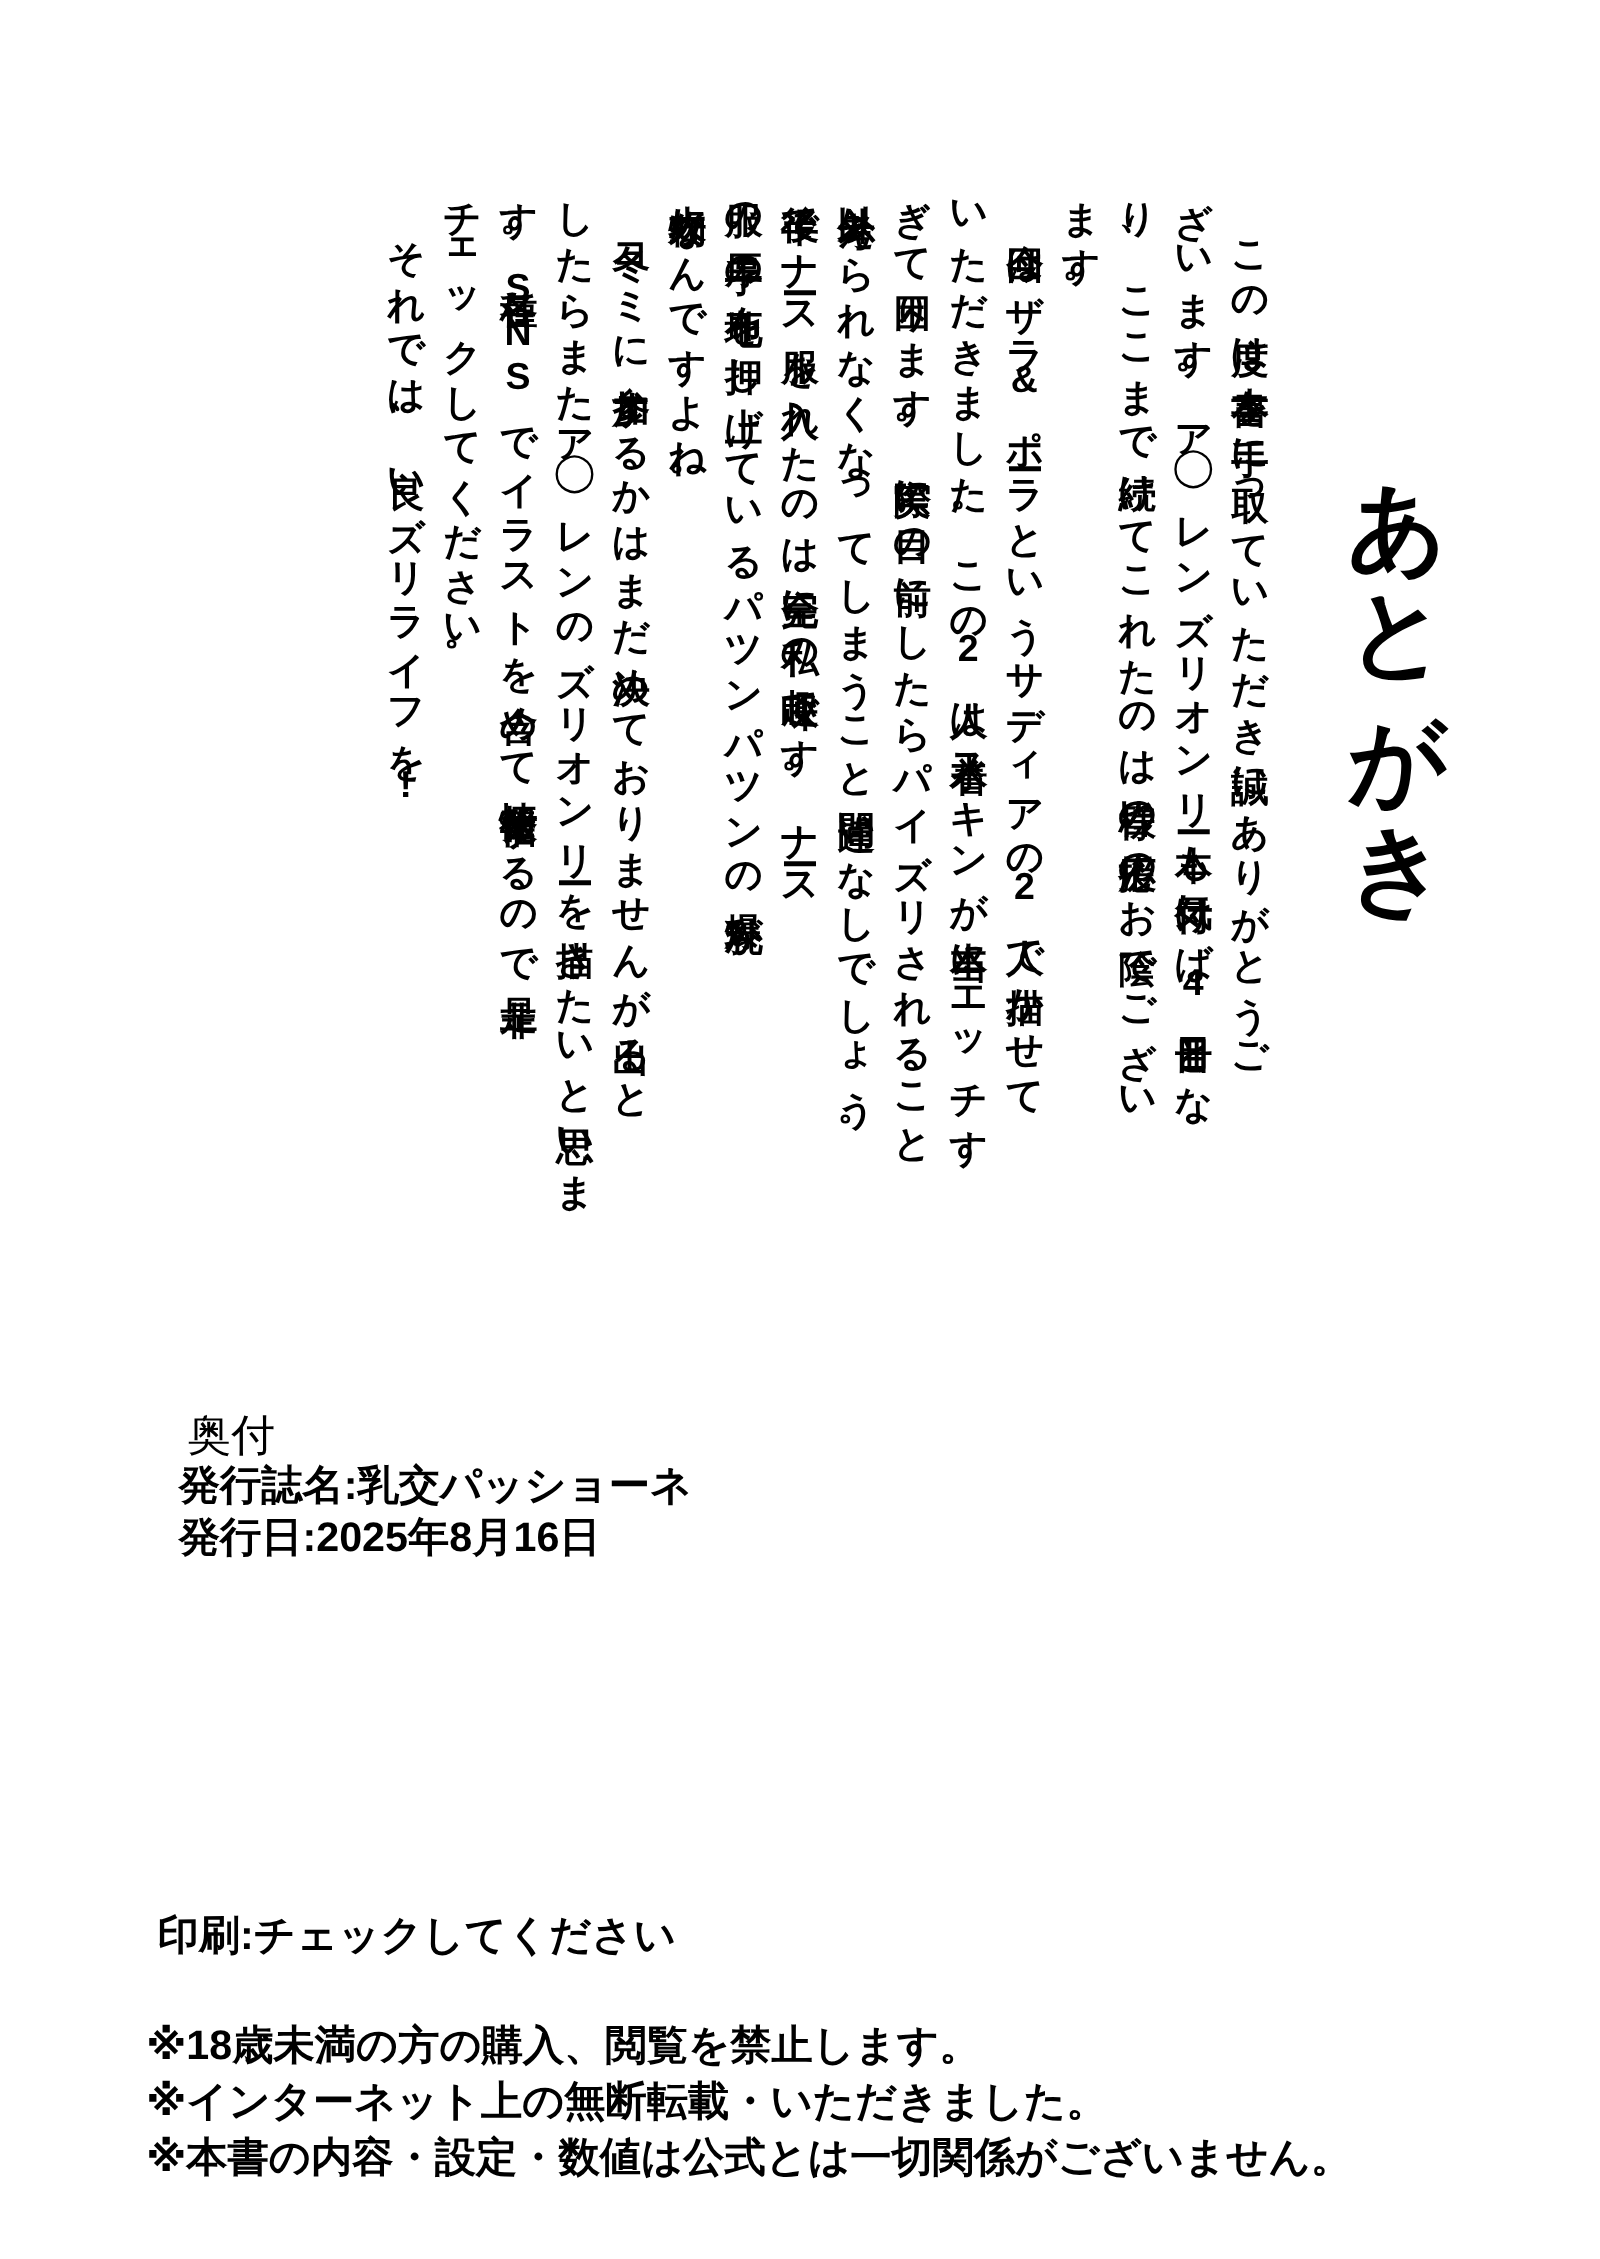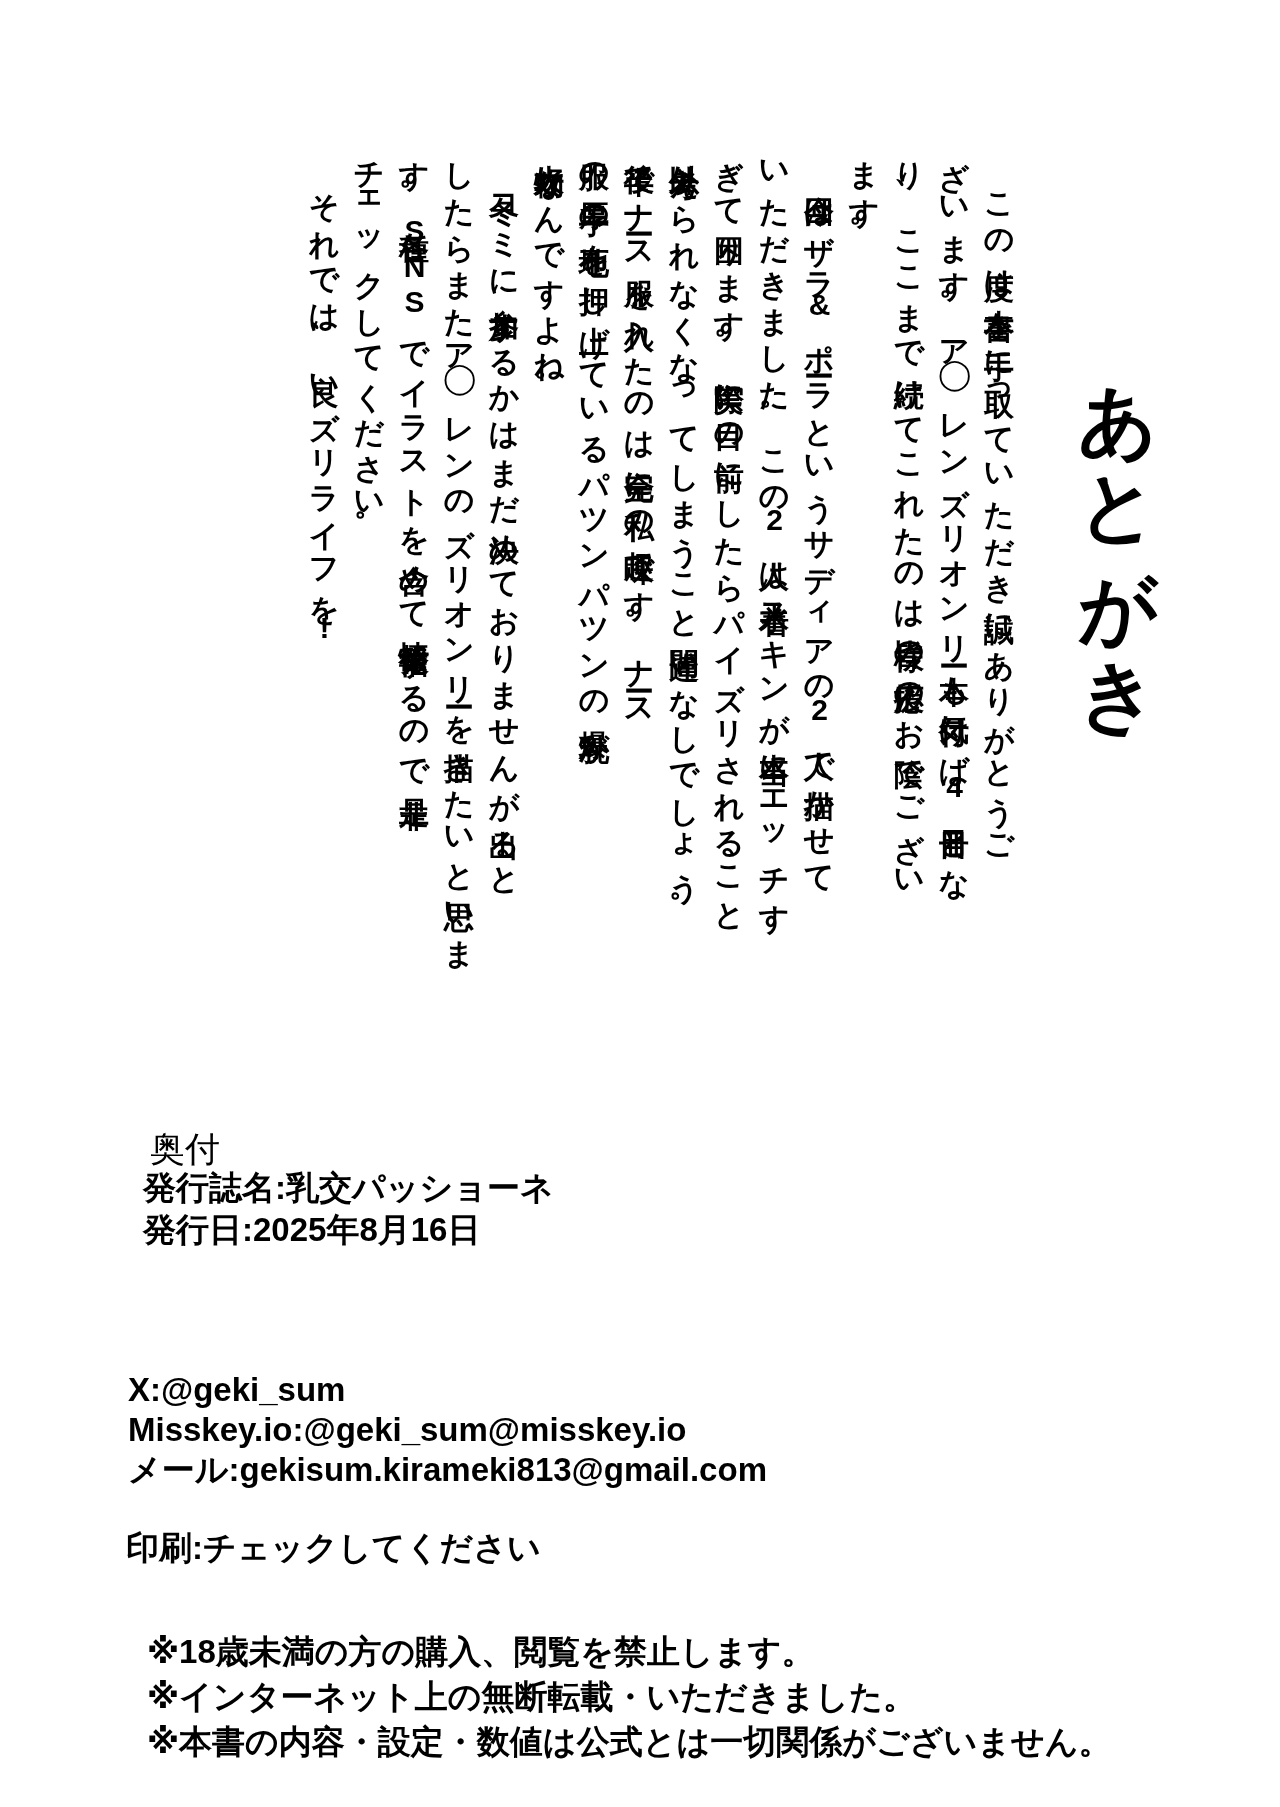--- a/index.html
+++ b/index.html
@@ -58,21 +58,21 @@
 
   .pub-block     { left: 128px; top: 1167px; margin-left: 15px; }
   .pub-block p     { line-height: 41.5px; }
 
   .contact-block { left: 128px; top: 1370px; }
   .contact-block p { line-height: 40px; }
 
   .printer-block { left: 126px; top: 1528px; }
   .printer-block p { line-height: 40px; }
 
-  .notice-block  { left: 147px; top: 1613px; margin-top: 16px; }
+  .notice-block  { left: 117px; top: 1613px; }
   .notice-block p  { line-height: 45px; }
 </style>
 </head>
 <body>
 
 <div class="page">
 
   <section class="afterword">
     <h1 class="afterword-title">あとがき</h1>
 
@@ -97,25 +97,20 @@
     <p class="col">　それでは、良いズリライフを!</p>
   </section>
 
   <h2 class="colophon-heading">奥付</h2>
 
   <div class="colophon-block pub-block">
     <p>発行誌名:乳交パッショーネ</p>
     <p>発行日:2025年8月16日</p>
   </div>
 
-  <div class="colophon-block contact-block">
-    <p>X:@geki_sum</p>
-    <p>Misskey.io:@geki_sum@misskey.io</p>
-    <p>メール:gekisum.kirameki813@gmail.com</p>
-  </div>
 
   <div class="colophon-block printer-block">
     <p>印刷:チェックしてください</p>
   </div>
 
   <div class="colophon-block notice-block">
     <p>※18歳未満の方の購入、閲覧を禁止します。</p>
     <p>※インターネット上の無断転載・いただきました。</p>
     <p>※本書の内容・設定・数値は公式とは一切関係がございません。</p>
   </div>

